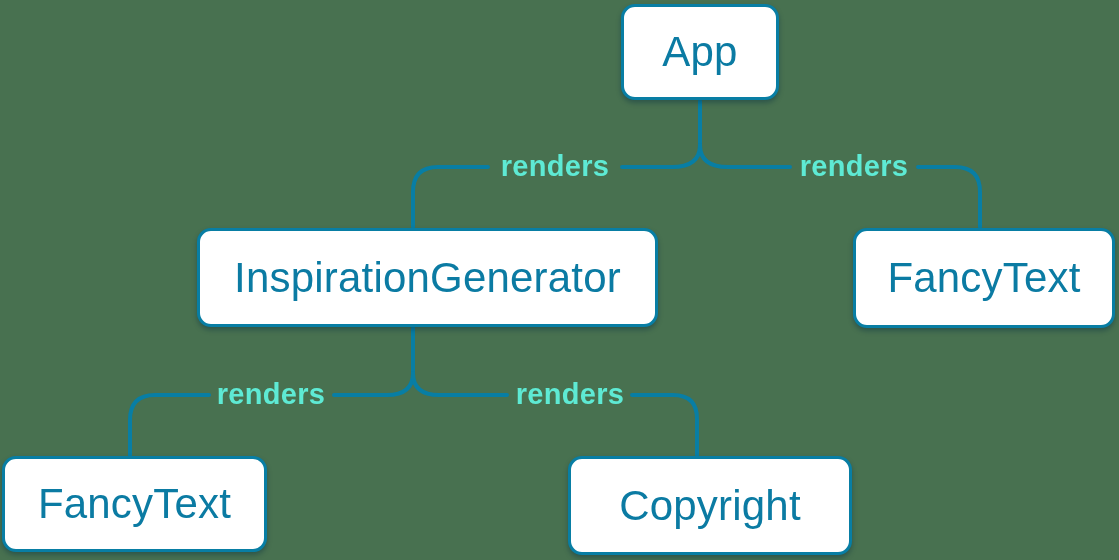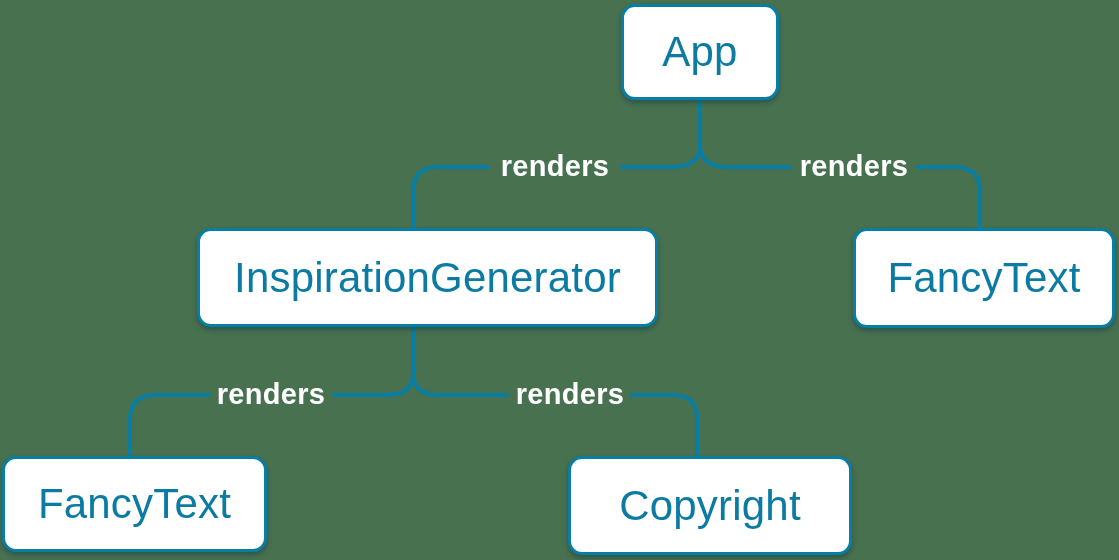--- a/index.html
+++ b/index.html
@@ -39,21 +39,21 @@
     justify-content: center;
     color: #0b7ba3;
     font-size: 42px;
     font-weight: 500;
     letter-spacing: 0.2px;
     box-shadow: 0 3px 5px rgba(8, 45, 66, 0.40);
   }
   .edge-label {
     position: absolute;
     transform: translate(-50%, -50%);
-    color: #ffffff;
+    color: #5eead4;
     font-size: 29px;
     font-weight: 700;
     letter-spacing: 0.3px;
     white-space: nowrap;
   }
 </style>
 </head>
 <body>
 
 <div class="stage">

